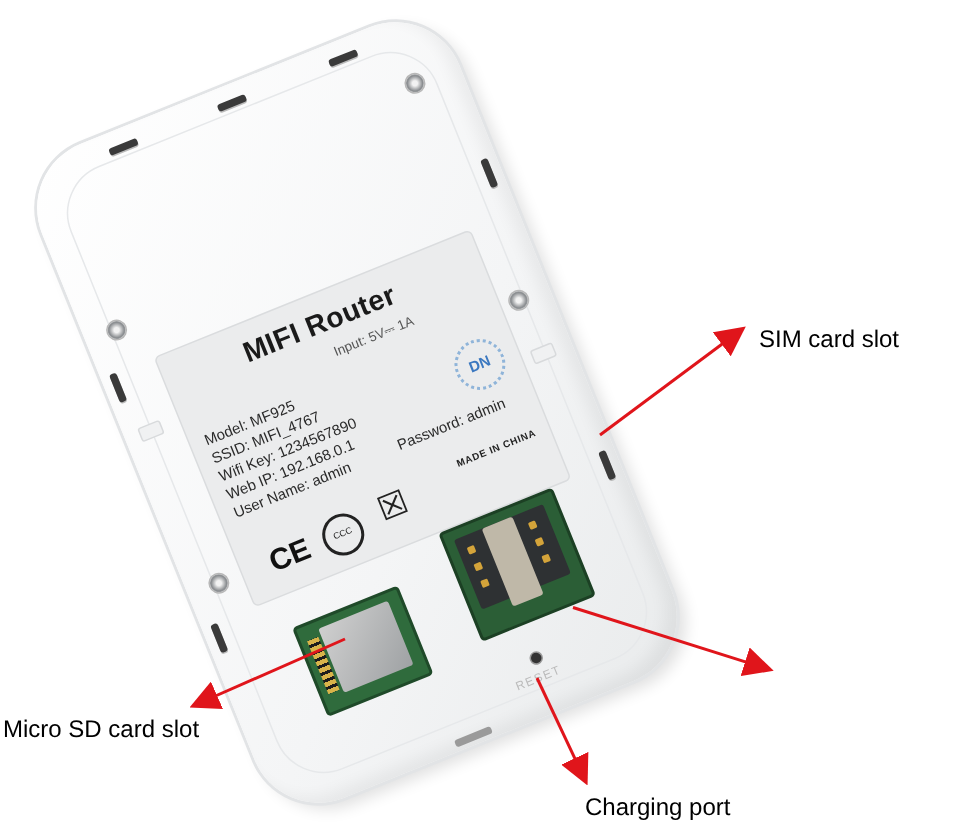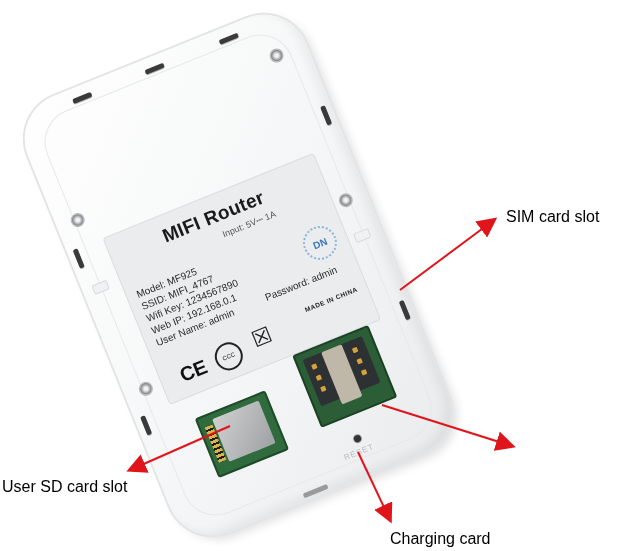--- a/index.html
+++ b/index.html
@@ -130,16 +130,16 @@
       <marker id="ah" markerWidth="10" markerHeight="10" refX="8" refY="5" orient="auto">
         <path d="M0,0 L10,5 L0,10 z" fill="#e0151b"></path>
       </marker>
     </defs>
     <line x1="400" y1="290" x2="494" y2="220" stroke="#e0151b" stroke-width="2" marker-end="url(#ah)"></line>
     <line x1="382" y1="405" x2="512" y2="446" stroke="#e0151b" stroke-width="2" marker-end="url(#ah)"></line>
     <line x1="230" y1="426" x2="130" y2="470" stroke="#e0151b" stroke-width="2" marker-end="url(#ah)"></line>
     <line x1="358" y1="452" x2="390" y2="520" stroke="#e0151b" stroke-width="2" marker-end="url(#ah)"></line>
   </svg>
 
-  <div class="callout" style="left:506px;top:208px">SIM card slot</div>
-  <div class="callout" style="left:2px;top:478px">User SD card slot</div>
-  <div class="callout" style="left:390px;top:530px">Charging card</div>
+  <div class="callout" style="left:506px;top:218px">SIM card slot</div>
+  <div class="callout" style="left:2px;top:478px">Micro SD card slot</div>
+  <div class="callout" style="left:390px;top:530px">Charging port</div>
 </div>
 
 </body></html>

